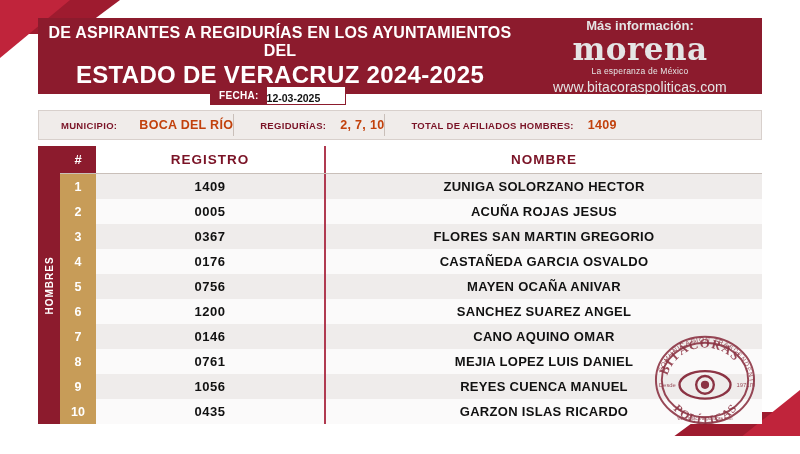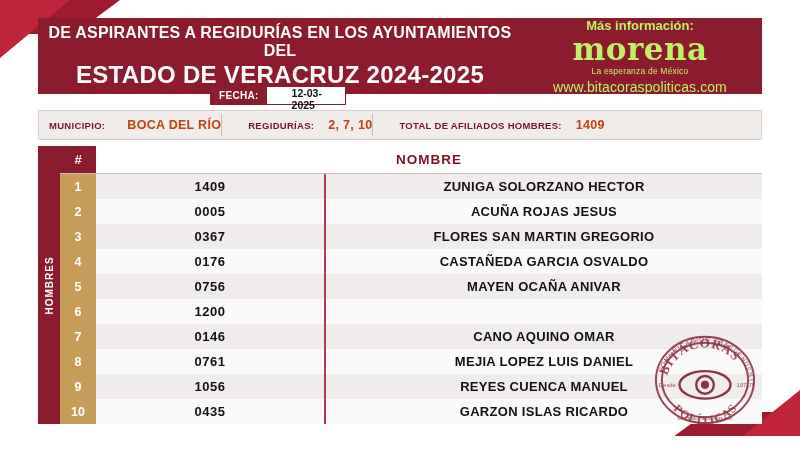--- a/index.html
+++ b/index.html
@@ -74,21 +74,21 @@
     line-height: 1.15;
   }
   .h-line3 {
     font-size: 24px;
     font-weight: bold;
     letter-spacing: .3px;
     line-height: 1.1;
   }
   .header-right {
     flex: 1 1 auto;
-    color: #bef264;
+    color: #e5e5e5;
     text-align: center;
     display: flex;
     flex-direction: column;
     justify-content: center;
     gap: 1px;
   }
   .mas-info {
     font-size: 13px;
     font-weight: bold;
   }
@@ -110,40 +110,38 @@
   }
 
   
   .fecha {
     position: absolute;
     top: 86px; left: 210px;
     width: 136px; height: 19px;
     background: #ffffff;
     border: 1px solid #8c1b2d;
     display: flex;
-    align-items: flex-start;
+    align-items: flex-end;
     z-index: 5;
-    gap: 13px;
   }
   .fecha-label {
     background: #8c1b2d;
     color: #ffffff;
     font-size: 10px;
     font-weight: bold;
     height: 100%;
     display: flex;
     align-items: center;
     padding: 0 8px;
     letter-spacing: .3px;
   }
   .fecha-value {
     color: #111;
     font-size: 10.5px;
     font-weight: bold;
-    padding-left: 12px;
   }
 
   
   .infobar {
     position: absolute;
     top: 110px; left: 38px;
     width: 724px; height: 30px;
     background: #f0ecea;
     border: 1px solid #d8d0cc;
     display: flex;
@@ -166,21 +164,21 @@
     font-size: 12.5px;
     font-weight: bold;
     color: #c2410c;
     letter-spacing: .3px;
   }
   .ib-divider {
     width: 1px;
     height: 22px;
     background: #c9bfb9;
   }
-  .seg-mun { padding-left: 2px; }
+  .seg-mun { padding-left: 14px; }
   .seg-mun .ib-value { padding-left: 14px; }
   .seg-reg { padding-left: 18px; }
   .seg-reg .ib-value { padding-left: 6px; }
   .seg-tot { padding-left: 18px; }
   .seg-tot .ib-value { padding-left: 6px; }
 
   
   .table-wrap {
     position: absolute;
     top: 146px; left: 38px;
@@ -341,20 +339,21 @@
     </div>
   </div>
 
   <div class="vtab">
     <span>HOMBRES</span>
   </div>
 
   <div class="table-wrap">
     <div class="thead">
       <div class="th-hash">#</div>
+      <div class="th-reg">REGISTRO</div>
       <div class="th-nom">NOMBRE</div>
     </div>
     <div class="tbody" id="tbody">
         <div class="row odd">
           <div class="cell-idx">1</div>
           <div class="cell-reg">1409</div>
           <div class="cell-nom">ZUNIGA SOLORZANO HECTOR</div>
         </div>
         <div class="row even">
           <div class="cell-idx">2</div>
@@ -372,20 +371,21 @@
           <div class="cell-nom">CASTAÑEDA GARCIA OSVALDO</div>
         </div>
         <div class="row odd">
           <div class="cell-idx">5</div>
           <div class="cell-reg">0756</div>
           <div class="cell-nom">MAYEN OCAÑA ANIVAR</div>
         </div>
         <div class="row even">
           <div class="cell-idx">6</div>
           <div class="cell-reg">1200</div>
+          <div class="cell-nom">SANCHEZ SUAREZ ANGEL</div>
         </div>
         <div class="row odd">
           <div class="cell-idx">7</div>
           <div class="cell-reg">0146</div>
           <div class="cell-nom">CANO AQUINO OMAR</div>
         </div>
         <div class="row even">
           <div class="cell-idx">8</div>
           <div class="cell-reg">0761</div>
           <div class="cell-nom">MEJIA LOPEZ LUIS DANIEL</div>

